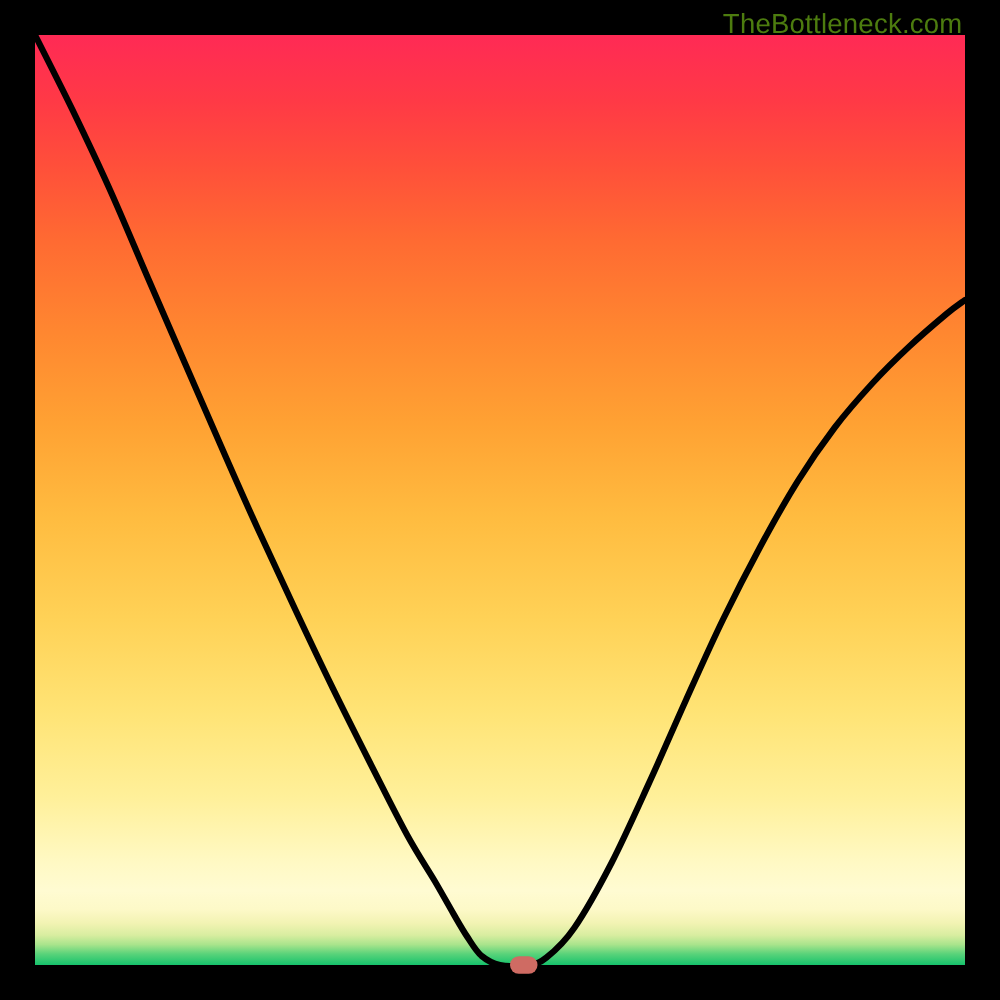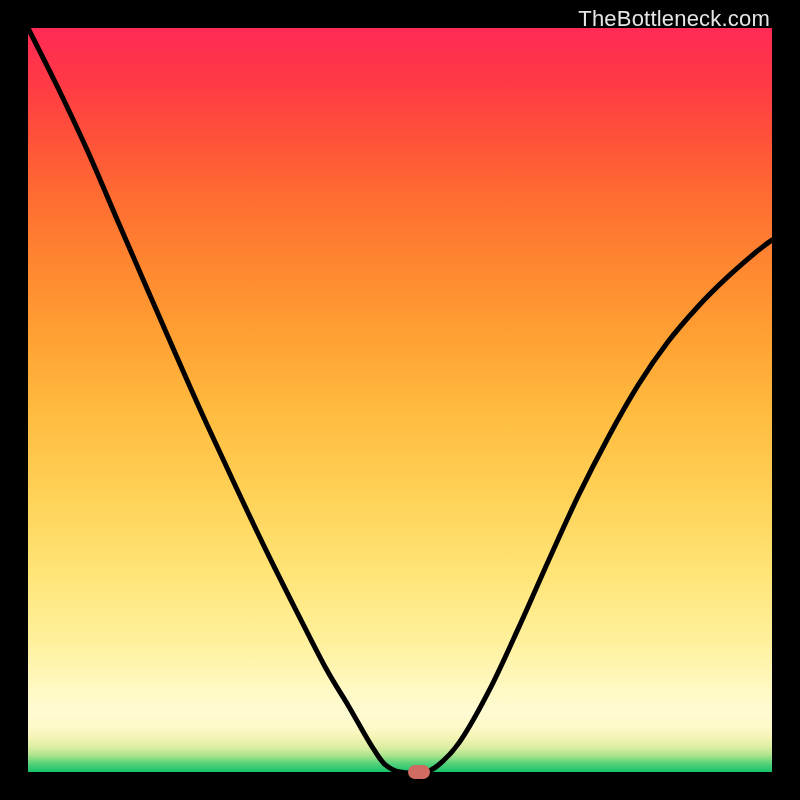--- a/index.html
+++ b/index.html
@@ -43,21 +43,21 @@
       #ff6a32 78%,
       #ff4f3a 86%,
       #ff3946 93%,
       #ff2a55 100%
     );
   }
   .watermark {
     position: absolute;
     top: 6px;
     right: 30px;
-    color: #e5e5e5;
+    color: #4d7c0f;
     font-size: 22px;
     font-weight: 500;
     letter-spacing: 0.2px;
     user-select: none;
   }
   svg.curve {
     position: absolute;
     left: 0;
     top: 0;
     width: 744px;

